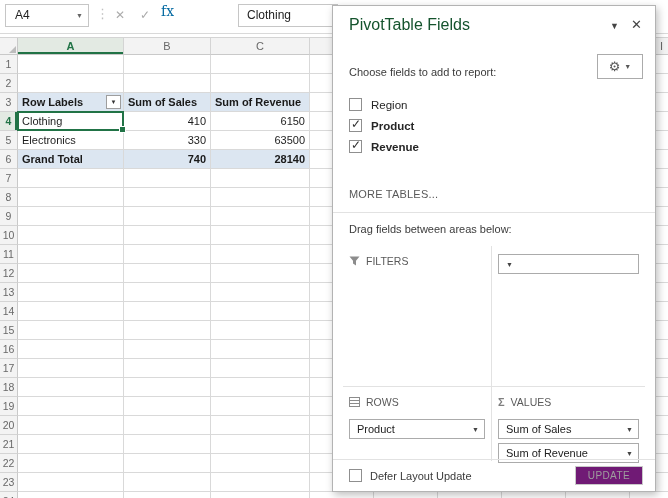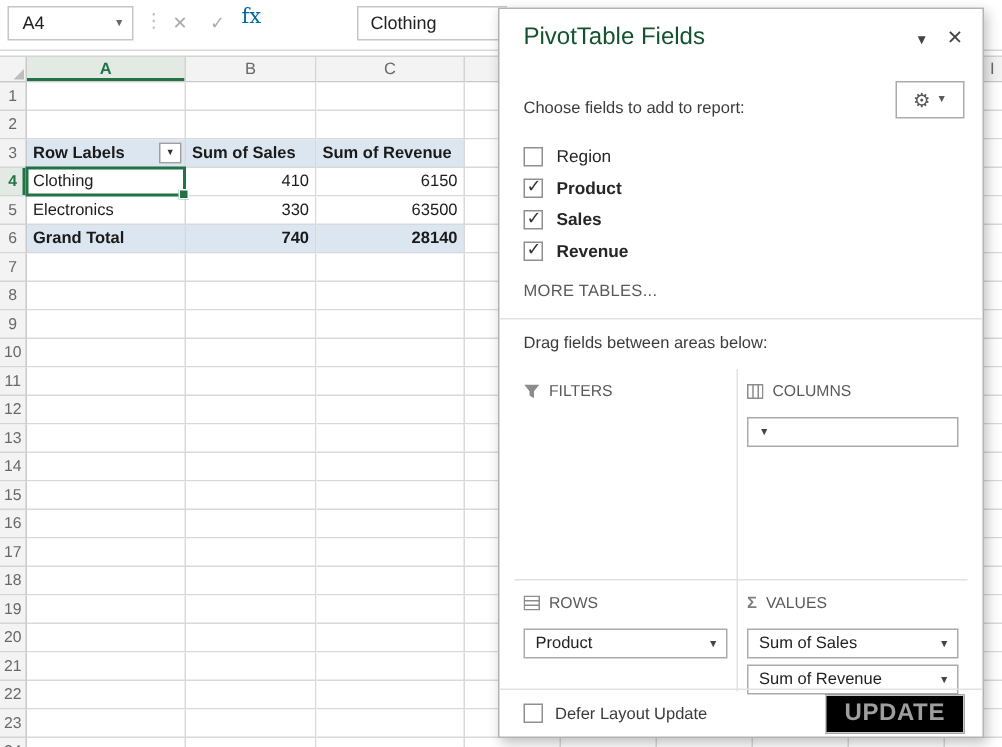--- a/index.html
+++ b/index.html
@@ -60,21 +60,21 @@
   #area-values{left:148px;top:140px;width:154px;height:75px;border-left:1px solid #E2E2E2;border-top:1px solid #E2E2E2;}
   .area-head{display:flex;align-items:center;gap:6px;font-size:10.5px;color:#595959;height:14px;margin-bottom:10px;}
   .area-icon{display:inline-flex;width:11px;height:10px;}
   .sigma-icon{font-size:11px;color:#7F7F7F;font-weight:bold;line-height:1;}
   .area-field{height:20px;box-sizing:border-box;border:1px solid #ABABAB;background:#fff;display:flex;align-items:center;padding:0 5px 0 7px;margin-bottom:4px;font-size:11px;color:#222;}
   .af-label{flex:1;overflow:hidden;white-space:nowrap;}
   .af-arrow{font-size:7px;color:#444;}
   .pane-footer{position:absolute;left:0;right:0;bottom:0;height:32px;box-sizing:border-box;border-top:1px solid #E2E2E2;display:flex;align-items:center;padding:0 12px 0 16px;}
   .pane-footer .cb{margin-right:8px;}
   .defer-label{font-size:11px;color:#3b3b3b;flex:1;}
-  .update-btn{font-size:16px;color:#9E9E9E;border:1px solid #C9C9C9;background:#000000;padding:3px 12px;letter-spacing:.4px;font-family:inherit;font-weight:bold;}
+  .update-btn{font-size:10px;color:#9E9E9E;border:1px solid #C9C9C9;background:#701a75;padding:3px 12px;letter-spacing:.4px;font-family:inherit;}
 </style>
 </head>
 <body>
 
 <div id="app">
 
   <div class="fbar">
     <div class="name-box">
       <span class="nb-val">A4</span>
       <span class="nb-arrow">▼</span>
@@ -409,24 +409,20 @@
         <div class="field-row">
           <span class="cb"></span>
           <span class="field-label">Region</span>
         </div>
         <div class="field-row">
           <span class="cb checked"></span>
           <span class="field-label bold">Product</span>
         </div>
         <div class="field-row">
           <span class="cb checked"></span>
-          <span class="field-label bold">Sales</span>
-        </div>
-        <div class="field-row">
-          <span class="cb checked"></span>
           <span class="field-label bold">Revenue</span>
         </div>
       </div>
 
     <div class="more-tables">MORE TABLES...</div>
     <div class="pane-sep"></div>
     <div class="drag-label">Drag fields between areas below:</div>
 
     <div class="areas">
       <div class="area" id="area-filters">
@@ -435,30 +431,20 @@
             <svg width="11" height="10" viewBox="0 0 11 10">
                 <path d="M0.5 0.5 h10 L7 4.8 V9.5 L4 7.6 V4.8 Z" fill="#8C8C8C"></path>
               </svg>
           </span>
           <span>FILTERS</span>
         </div>
         <div class="area-well" id="well-filters"></div>
       </div>
 
       <div class="area" id="area-columns">
-        <div class="area-head">
-          <span class="area-icon">
-            <svg width="11" height="10" viewBox="0 0 11 10">
-                <rect x="0.5" y="0.5" width="10" height="9" fill="none" stroke="#8C8C8C"></rect>
-                <line x1="4" y1="0.5" x2="4" y2="9.5" stroke="#8C8C8C"></line>
-                <line x1="7.5" y1="0.5" x2="7.5" y2="9.5" stroke="#8C8C8C"></line>
-              </svg>
-          </span>
-          <span>COLUMNS</span>
-        </div>
         <div class="area-well" id="well-columns">
             <div class="area-field">
               <span class="af-arrow">▼</span>
             </div>
           </div>
       </div>
 
       <div class="area" id="area-rows">
         <div class="area-head">
           <span class="area-icon">

